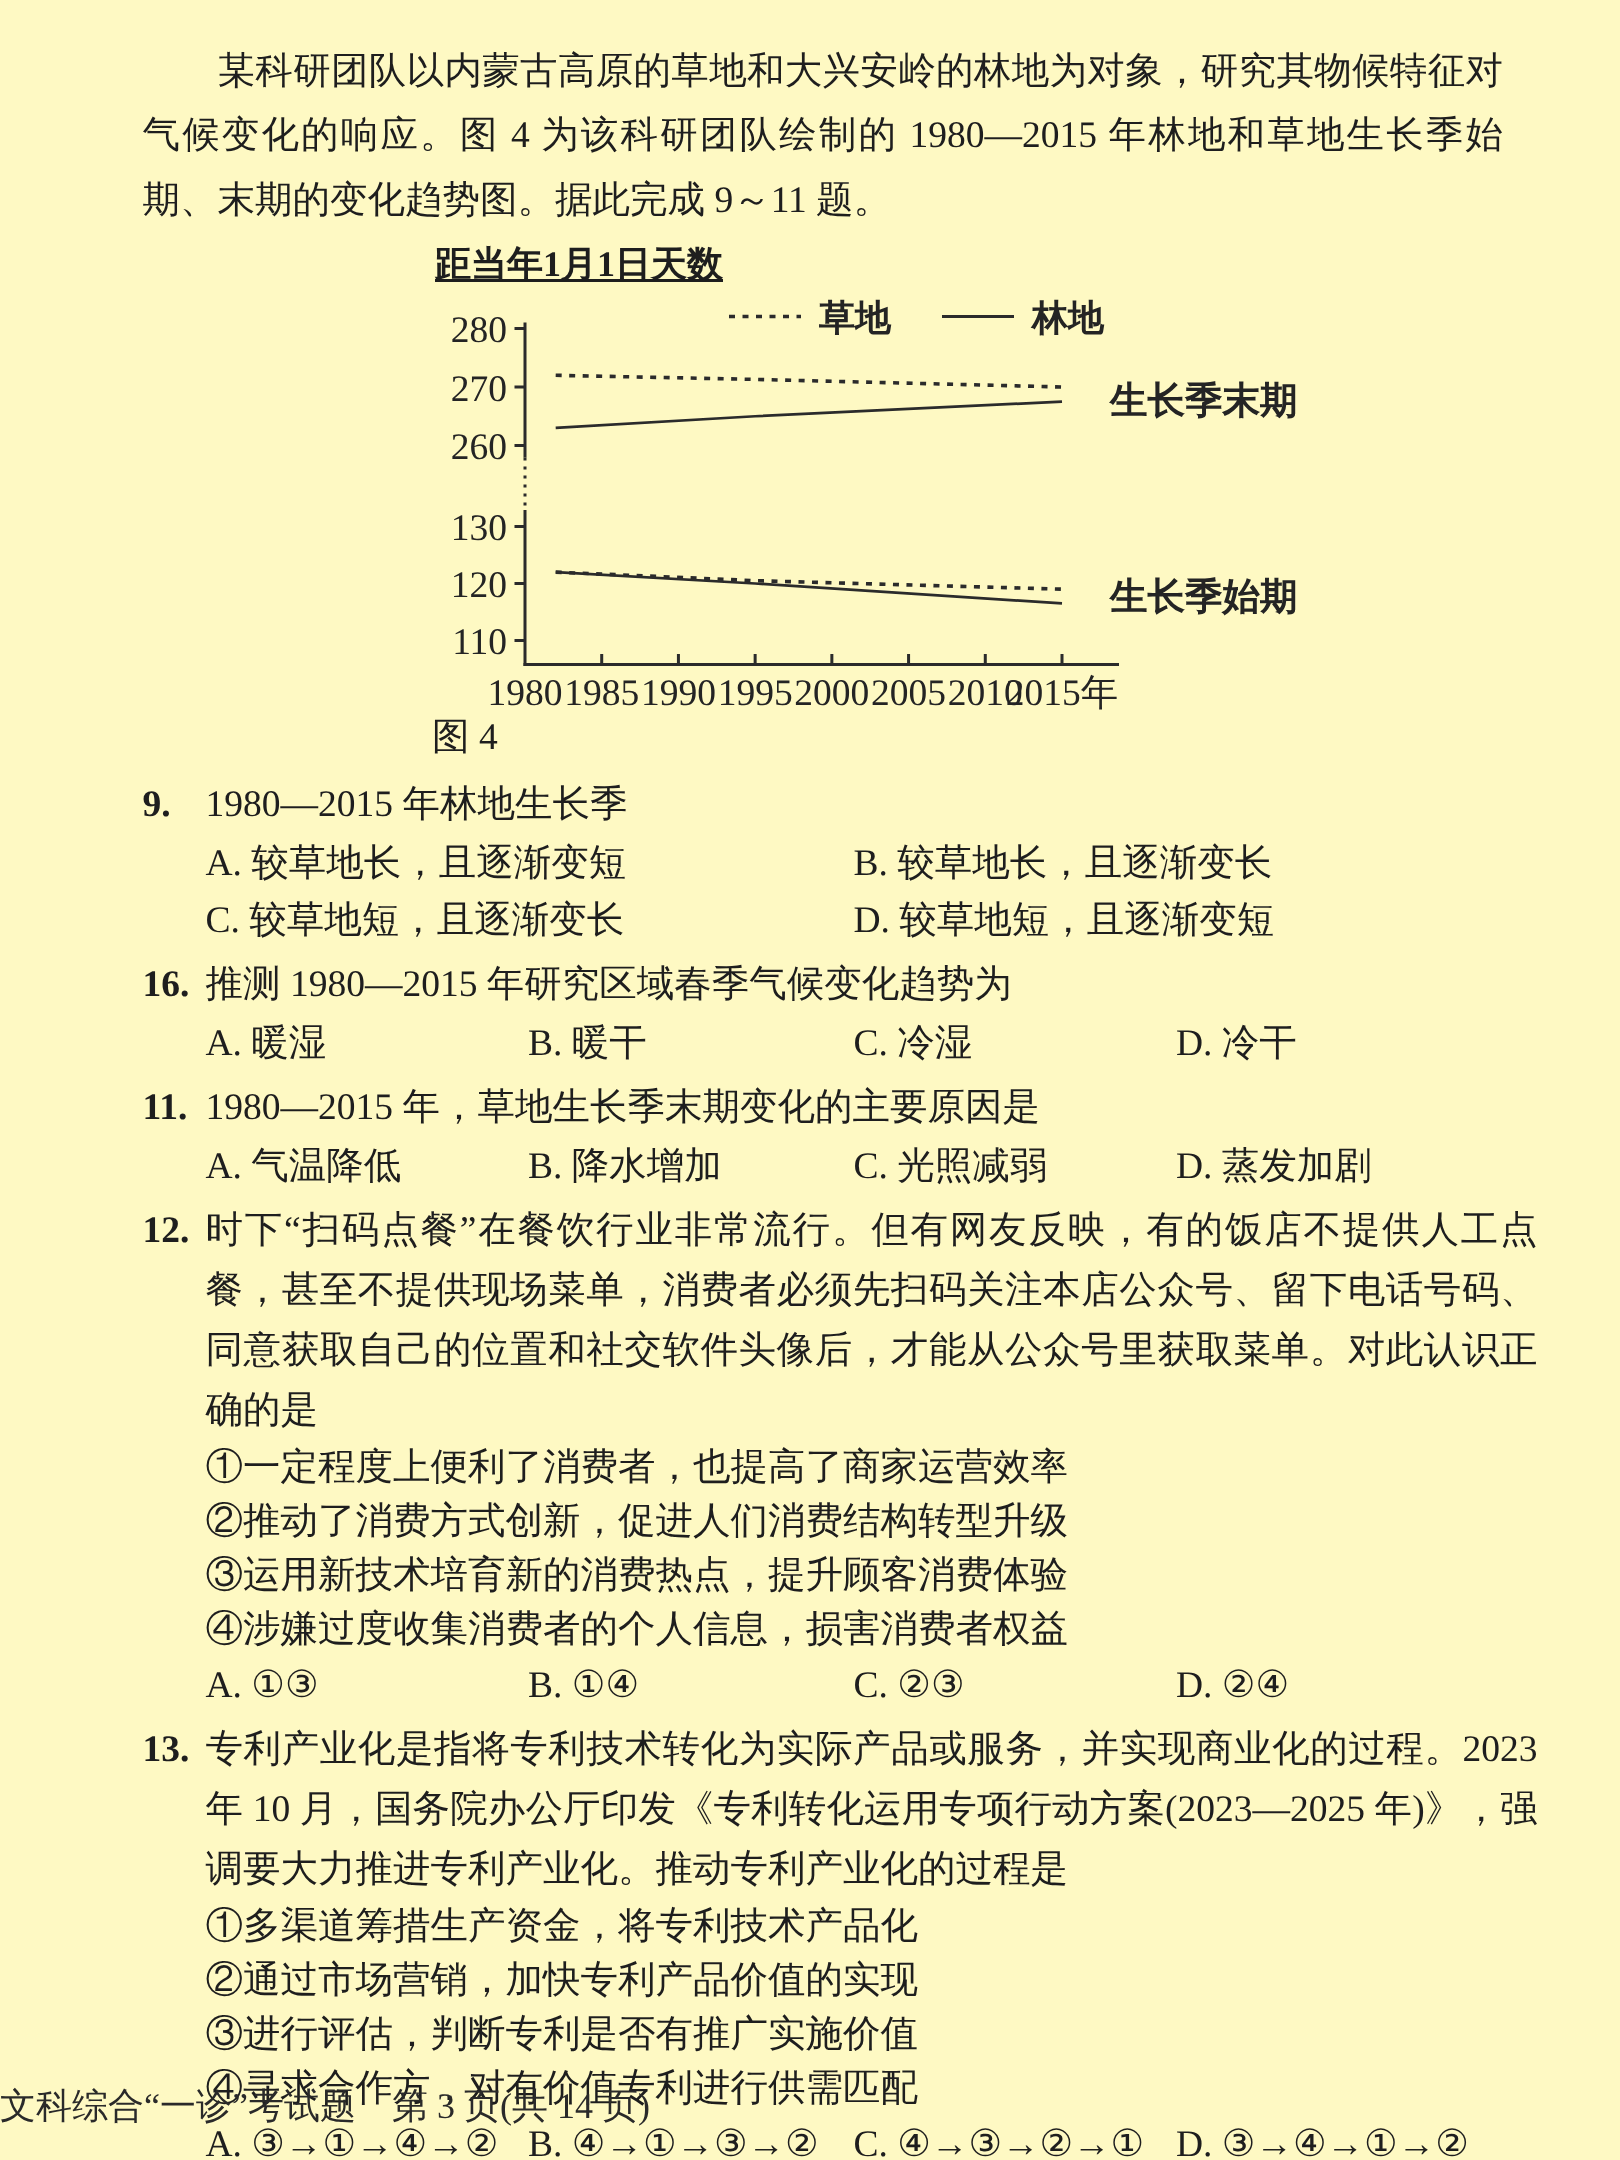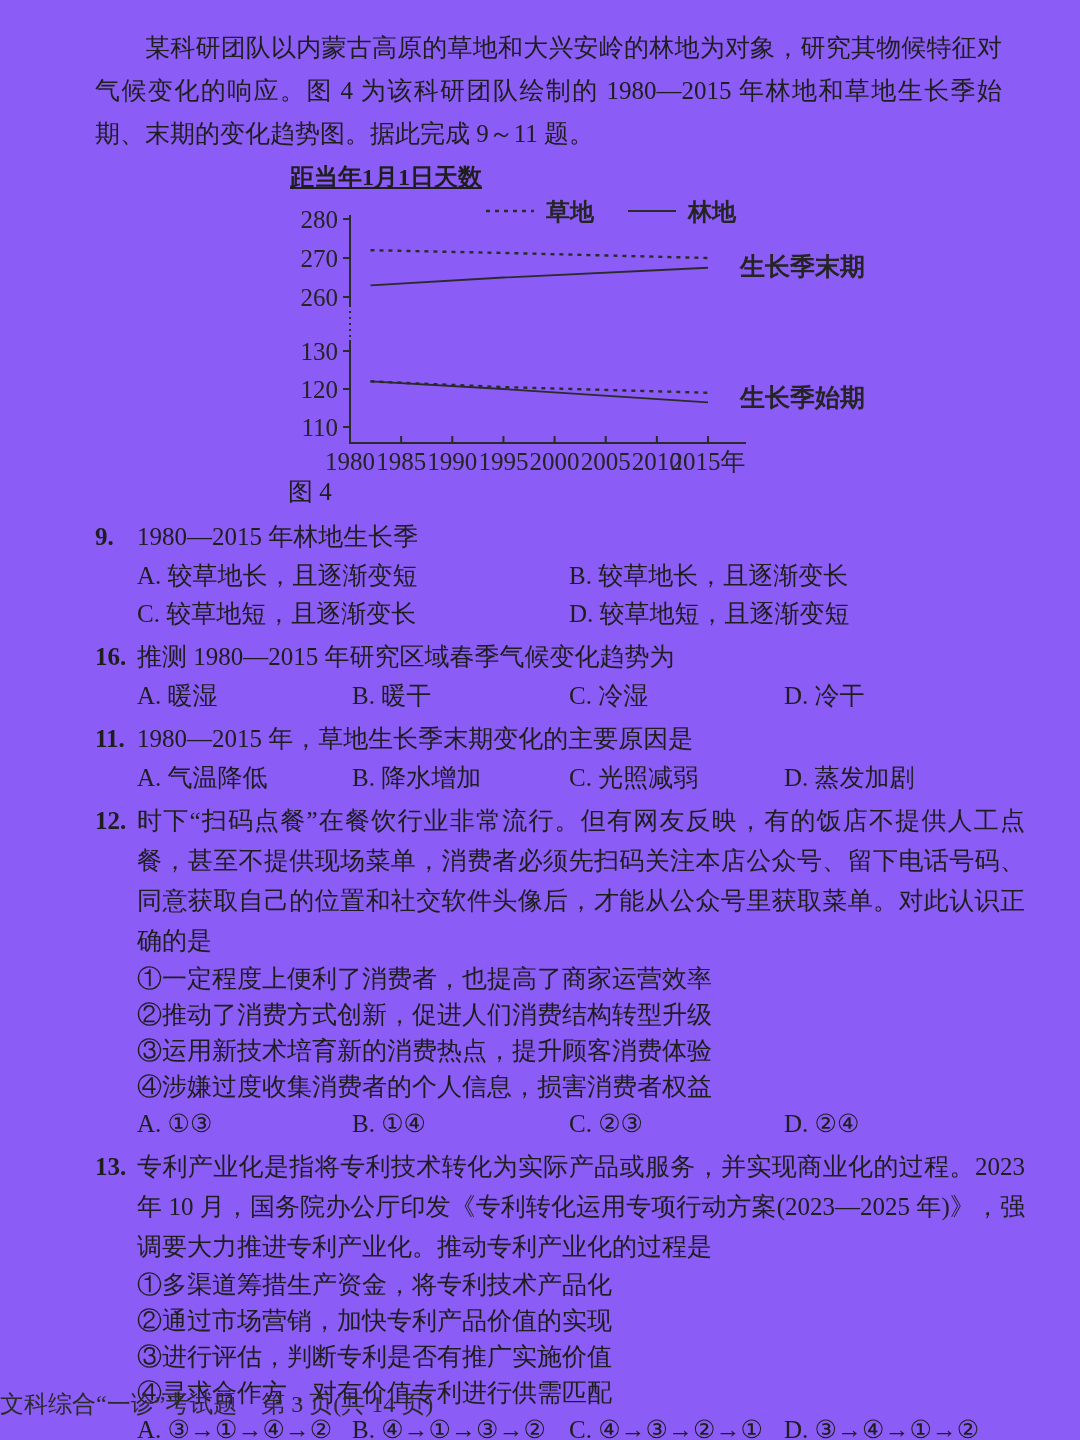--- a/index.html
+++ b/index.html
@@ -1,18 +1,18 @@
 <!DOCTYPE html>
 <html><head>
 <meta charset="utf-8">
 <style>
   html,body{margin:0;padding:0;background:#e8e7e4;}
   .page{
     position:relative;width:1080px;height:1440px;overflow:hidden;
-    background:#8b5cf6;
+    background:#fef9c3;
     font-family:"Liberation Serif","DejaVu Serif",serif;
     color:#1e1e1e;
   }
   .intro{
     margin:26px 78px 0 95px;
     font-size:25px;line-height:43px;
     text-align:justify;text-indent:2em;
   }
   .chart-block{margin:8px 0 0 288px;width:700px;}
   .ylabel{font-size:24px;font-weight:bold;line-height:28px;margin-left:2px;text-decoration:underline;}

